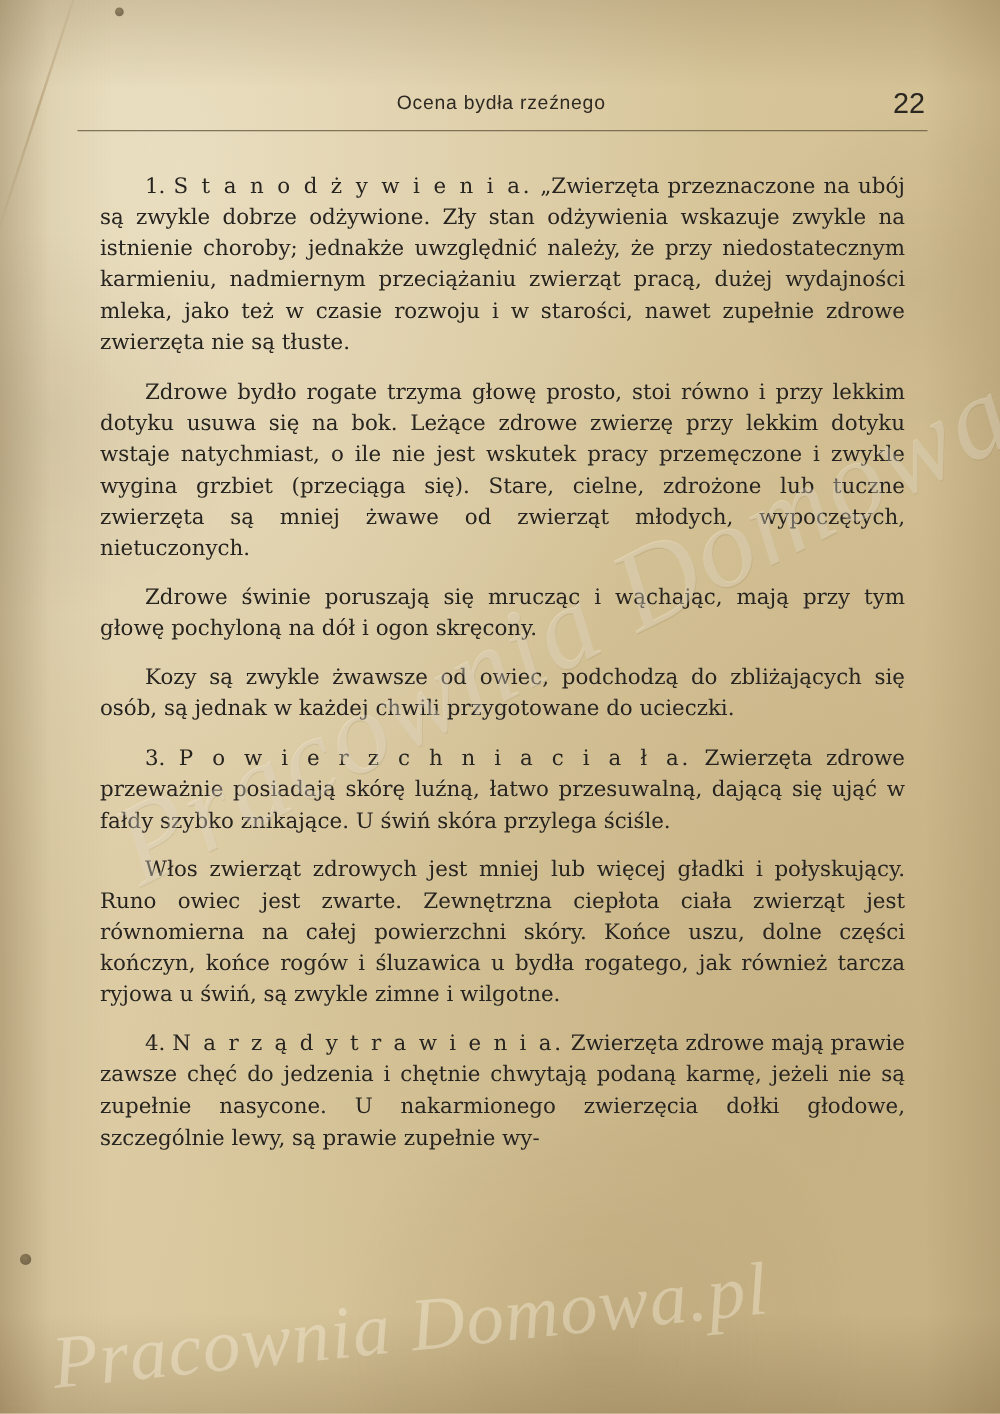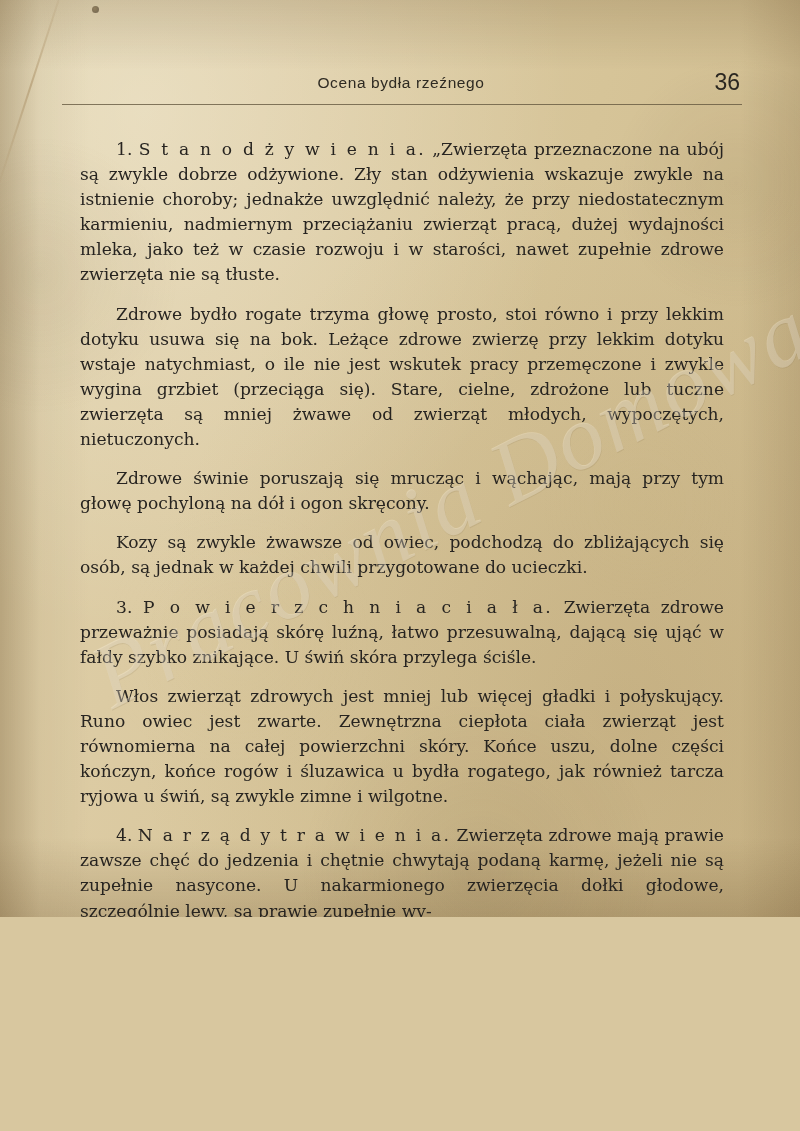--- a/index.html
+++ b/index.html
@@ -10,21 +10,21 @@
     width: 800px;
     height: 1131px;
     background: #d8c79f;
     font-family: "Liberation Serif", serif;
     overflow: hidden;
   }
 
   #page {
     position: relative;
     width: 800px;
-    height: 917px;
+    height: 1131px;
     background:
       radial-gradient(ellipse at 18% 12%, rgba(255,252,240,0.34), rgba(255,252,240,0) 46%),
       radial-gradient(ellipse at 78% 78%, rgba(150,120,70,0.20), rgba(150,120,70,0) 55%),
       linear-gradient(105deg, #e0d2ac 0%, #dccba3 28%, #d6c498 60%, #cdb98c 100%);
     box-sizing: border-box;
     overflow: hidden;
   }
 
   
   #grain {
@@ -174,21 +174,21 @@
 <div id="page">
 
   <div id="grain"></div>
   <div id="edge-shade"></div>
   <div id="crease"></div>
   <div class="hole" id="hole-top"></div>
   <div class="hole" id="hole-bottom"></div>
 
   <div id="header">
     <div id="running-title">Ocena bydła rzeźnego</div>
-    <div id="page-number">36</div>
+    <div id="page-number">22</div>
   </div>
   <div id="header-rule"></div>
 
   <div id="body-text">
     <p>
       <span>1.</span>
       <span class="spaced">S t a n   o d ż y w i e n i a.</span>
       <span>„Zwierzęta przeznaczone na ubój są zwykle dobrze odżywione. Zły stan odżywienia wskazuje zwykle na istnienie choroby; jednakże uwzględnić należy, że przy niedostatecznym karmieniu, nadmiernym przeciążaniu zwierząt pracą, dużej wydajności mleka, jako też w czasie rozwoju i w starości, nawet zupełnie zdrowe zwierzęta nie są tłuste.</span>
     </p>
     <p>

